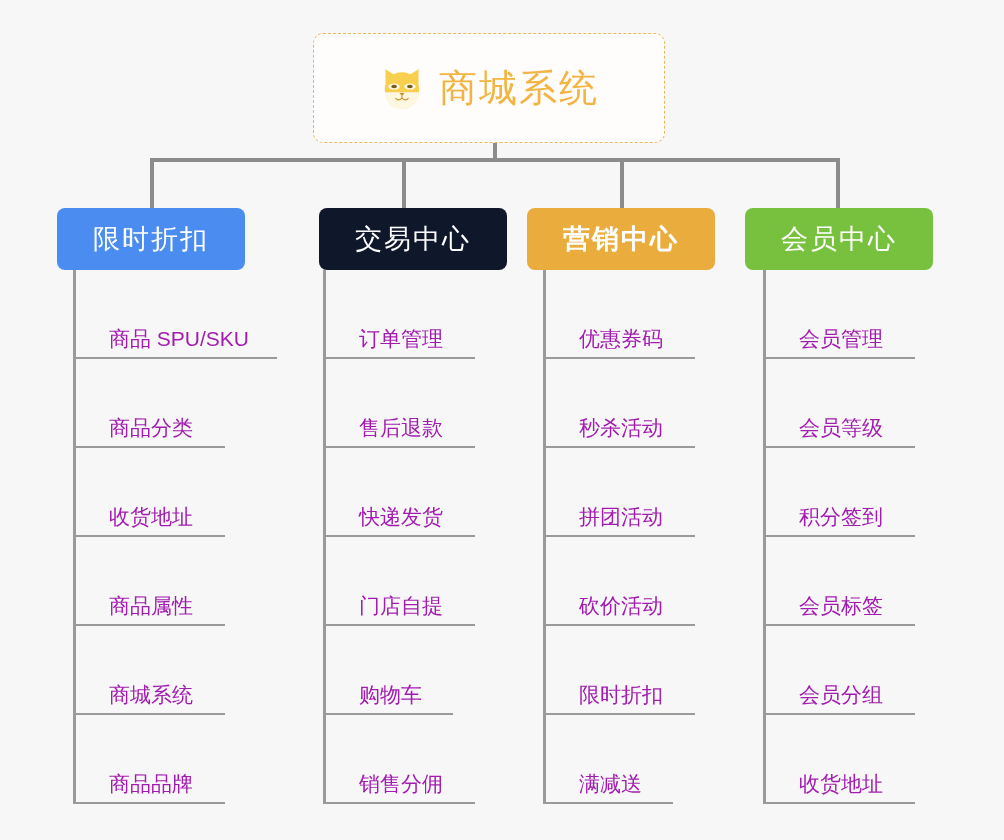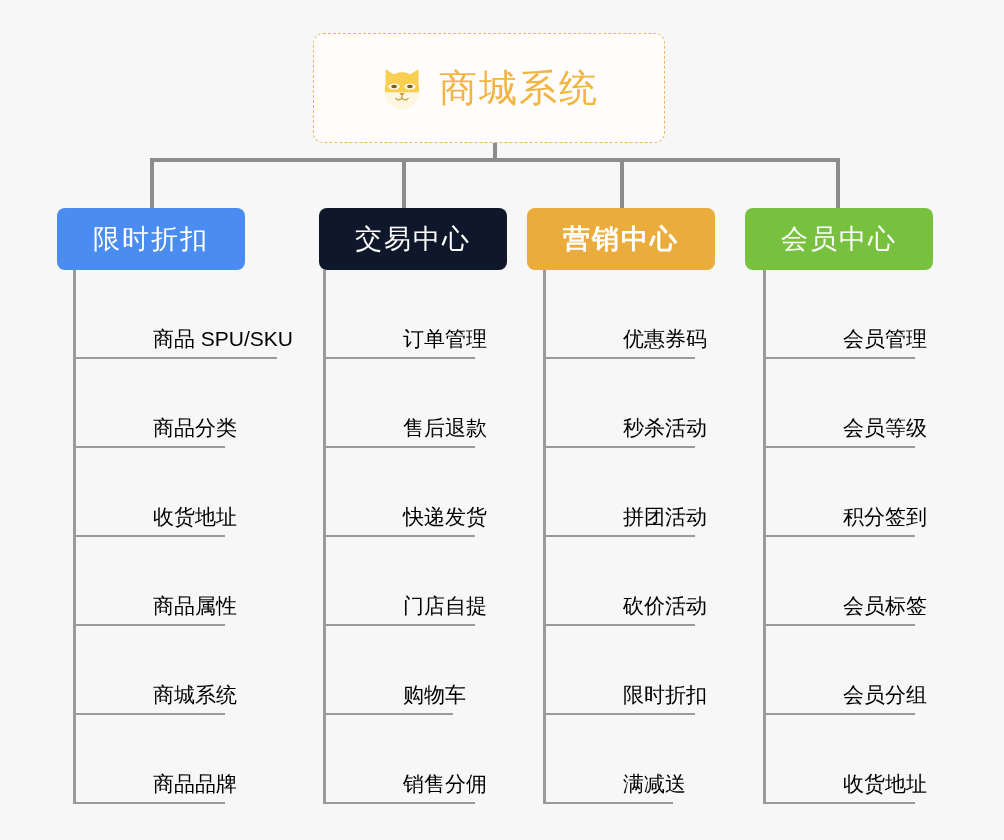--- a/index.html
+++ b/index.html
@@ -93,24 +93,23 @@
   .leaf-item {
     position: relative;
     height: 89px;
     box-sizing: border-box;
   }
   .leaf-text {
     position: absolute;
     left: 36px;
     bottom: 10px;
     font-size: 21px;
-    color: #000000;
+    color: #a21caf;
     line-height: 1;
     white-space: nowrap;
-    margin-left: 44px;
   }
   .leaf-rule {
     position: absolute;
     left: 0px;
     bottom: 0px;
     height: 2px;
     background: #9a9a9a;
   }
 </style>
 </head>

